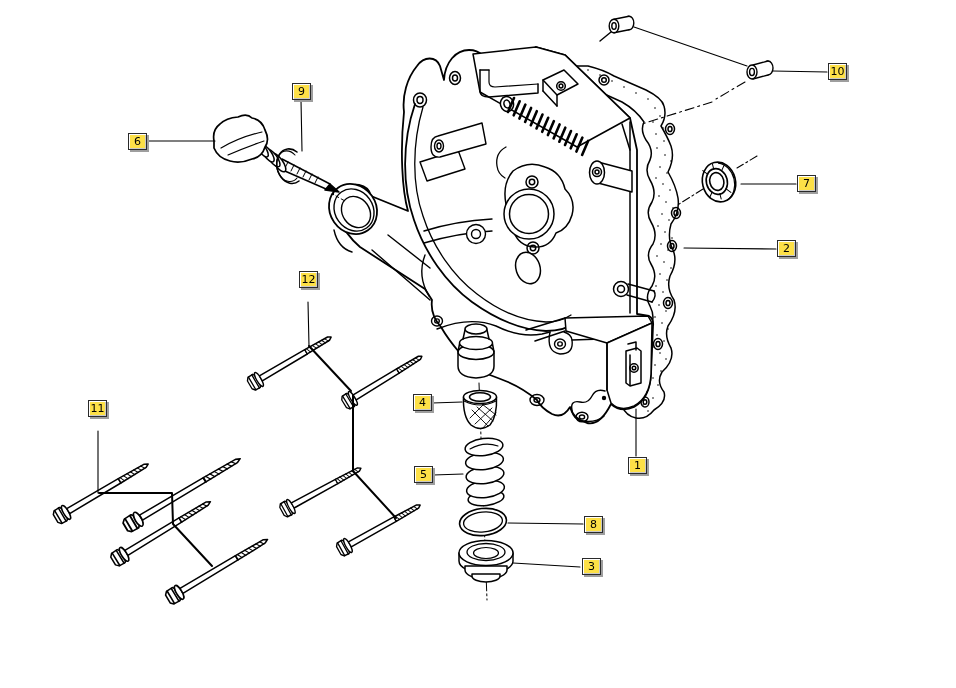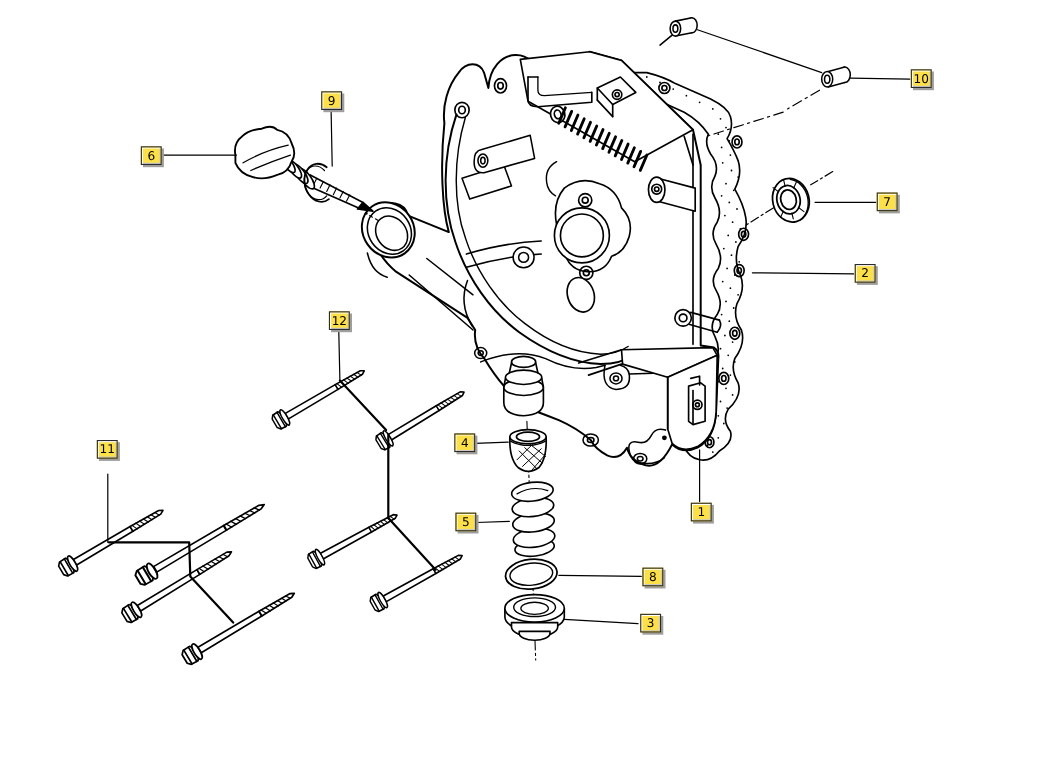--- a/index.html
+++ b/index.html
@@ -445,16 +445,16 @@
     </div>
   <div class="callout" style="left:292px;top:83px">
       <span>9</span>
     </div>
   <div class="callout" style="left:828px;top:63px">
       <span>10</span>
     </div>
   <div class="callout" style="left:88px;top:400px">
       <span>11</span>
     </div>
-  <div class="callout" style="left:299px;top:283px">
+  <div class="callout" style="left:299px;top:271px">
       <span>12</span>
     </div>
 </div>
 
 </body></html>

